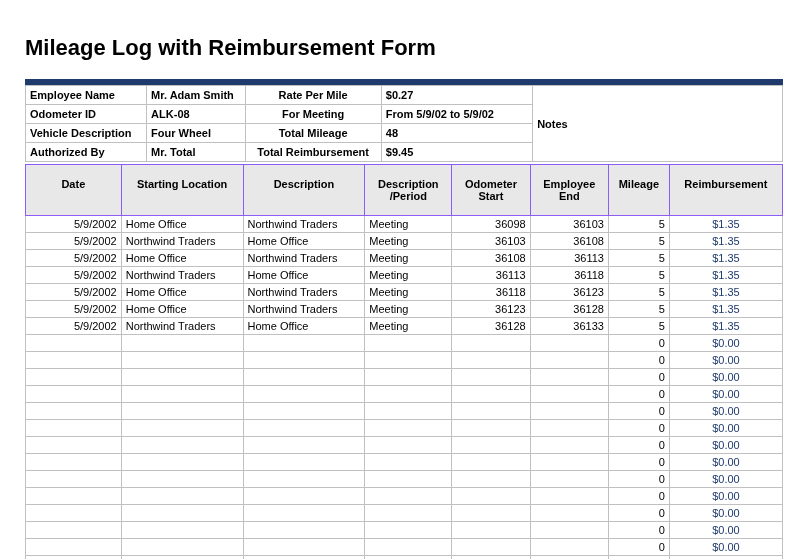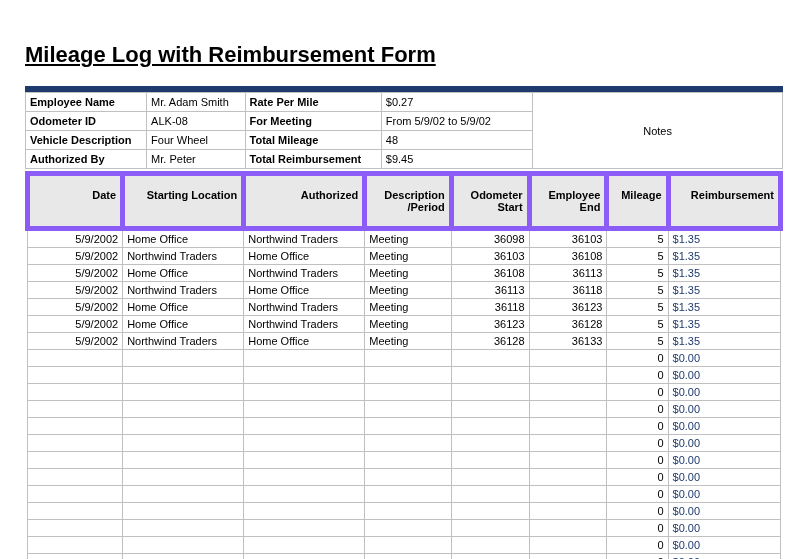--- a/index.html
+++ b/index.html
@@ -6,69 +6,69 @@
     margin: 0;
     padding: 30px 25px;
     font-family: Arial, sans-serif;
     font-size: 11px;
     background: #fff;
     color: #000;
   }
   h1 {
     font-size: 22px;
     font-weight: bold;
-    margin: 12px 0 18px 0;
-    text-decoration: underline;
+    margin: 5px 0 18px 0;
   }
   .topbar {
     height: 6px;
     background: #1f3a6d;
   }
   .meta {
     width: 100%;
     border-collapse: collapse;
   }
   .meta td {
     border: 1px solid #c0c0c0;
     padding: 2px 4px;
     height: 14px;
     vertical-align: middle;
     white-space: nowrap;
+    font-weight: bold;
   }
   .meta td.bold { font-weight: bold; }
-  .meta td.right { text-align: left; margin-left: 48px; }
+  .meta td.right { text-align: center; margin-left: 48px; }
   .meta .notes-cell {
-    text-align: center;
+    text-align: left;
     vertical-align: middle;
-    font-weight: normal;
+    font-weight: bold;
   }
   .grid {
     width: 100%;
     border-collapse: collapse;
     margin-top: 2px;
   }
   .grid th {
     background: #e8e8e8;
-    border: 5px solid #8b5cf6;
+    border: 1px solid #8b5cf6;
     padding: 13px 4px;
-    text-align: right;
+    text-align: center;
     font-weight: bold;
     font-size: 11px;
     vertical-align: top;
     line-height: 1.1;
   }
   .grid td {
     border: 1px solid #c0c0c0;
     padding: 1px 4px;
     height: 14px;
     font-size: 11px;
     white-space: nowrap;
   }
   .grid td.num { text-align: right; }
-  .grid td.reimb { text-align: left; color: #1f3a6d; }
+  .grid td.reimb { text-align: center; color: #1f3a6d; }
   .col-date        { width: 11%; }
   .col-start       { width: 14%; }
   .col-dest        { width: 14%; }
   .col-descnotes   { width: 10%; }
   .col-odstart     { width: 9%;  }
   .col-odend       { width: 9%;  }
   .col-mileage     { width: 7%;  }
   .col-reimb       { width: 13%; }
 </style>
 </head>
@@ -101,21 +101,21 @@
     <td>From 5/9/02 to 5/9/02</td>
   </tr>
   <tr>
     <td class="bold">Vehicle Description</td>
     <td>Four Wheel</td>
     <td class="bold right">Total Mileage</td>
     <td>48</td>
   </tr>
   <tr>
     <td class="bold">Authorized By</td>
-    <td>Mr. Peter</td>
+    <td>Mr. Total</td>
     <td class="bold right">Total Reimbursement</td>
     <td>$9.45</td>
   </tr>
 </tbody>
   </table>
 
 <table class="grid">
   <colgroup>
     <col class="col-date">
       <col class="col-start">
@@ -123,21 +123,21 @@
     <col class="col-descnotes">
       <col class="col-odstart">
       <col class="col-odend">
     <col class="col-mileage">
       <col class="col-reimb">
   </colgroup>
   <thead>
     <tr>
       <th>Date</th>
       <th>Starting Location</th>
-      <th>Authorized</th>
+      <th>Description</th>
       <th>Description /Period</th>
       <th>Odometer Start</th>
       <th>Employee End</th>
       <th>Mileage</th>
       <th>Reimbursement</th>
     </tr>
   </thead>
   <tbody id="grid-body">
       <tr>
         <td class="num">5/9/2002</td>

